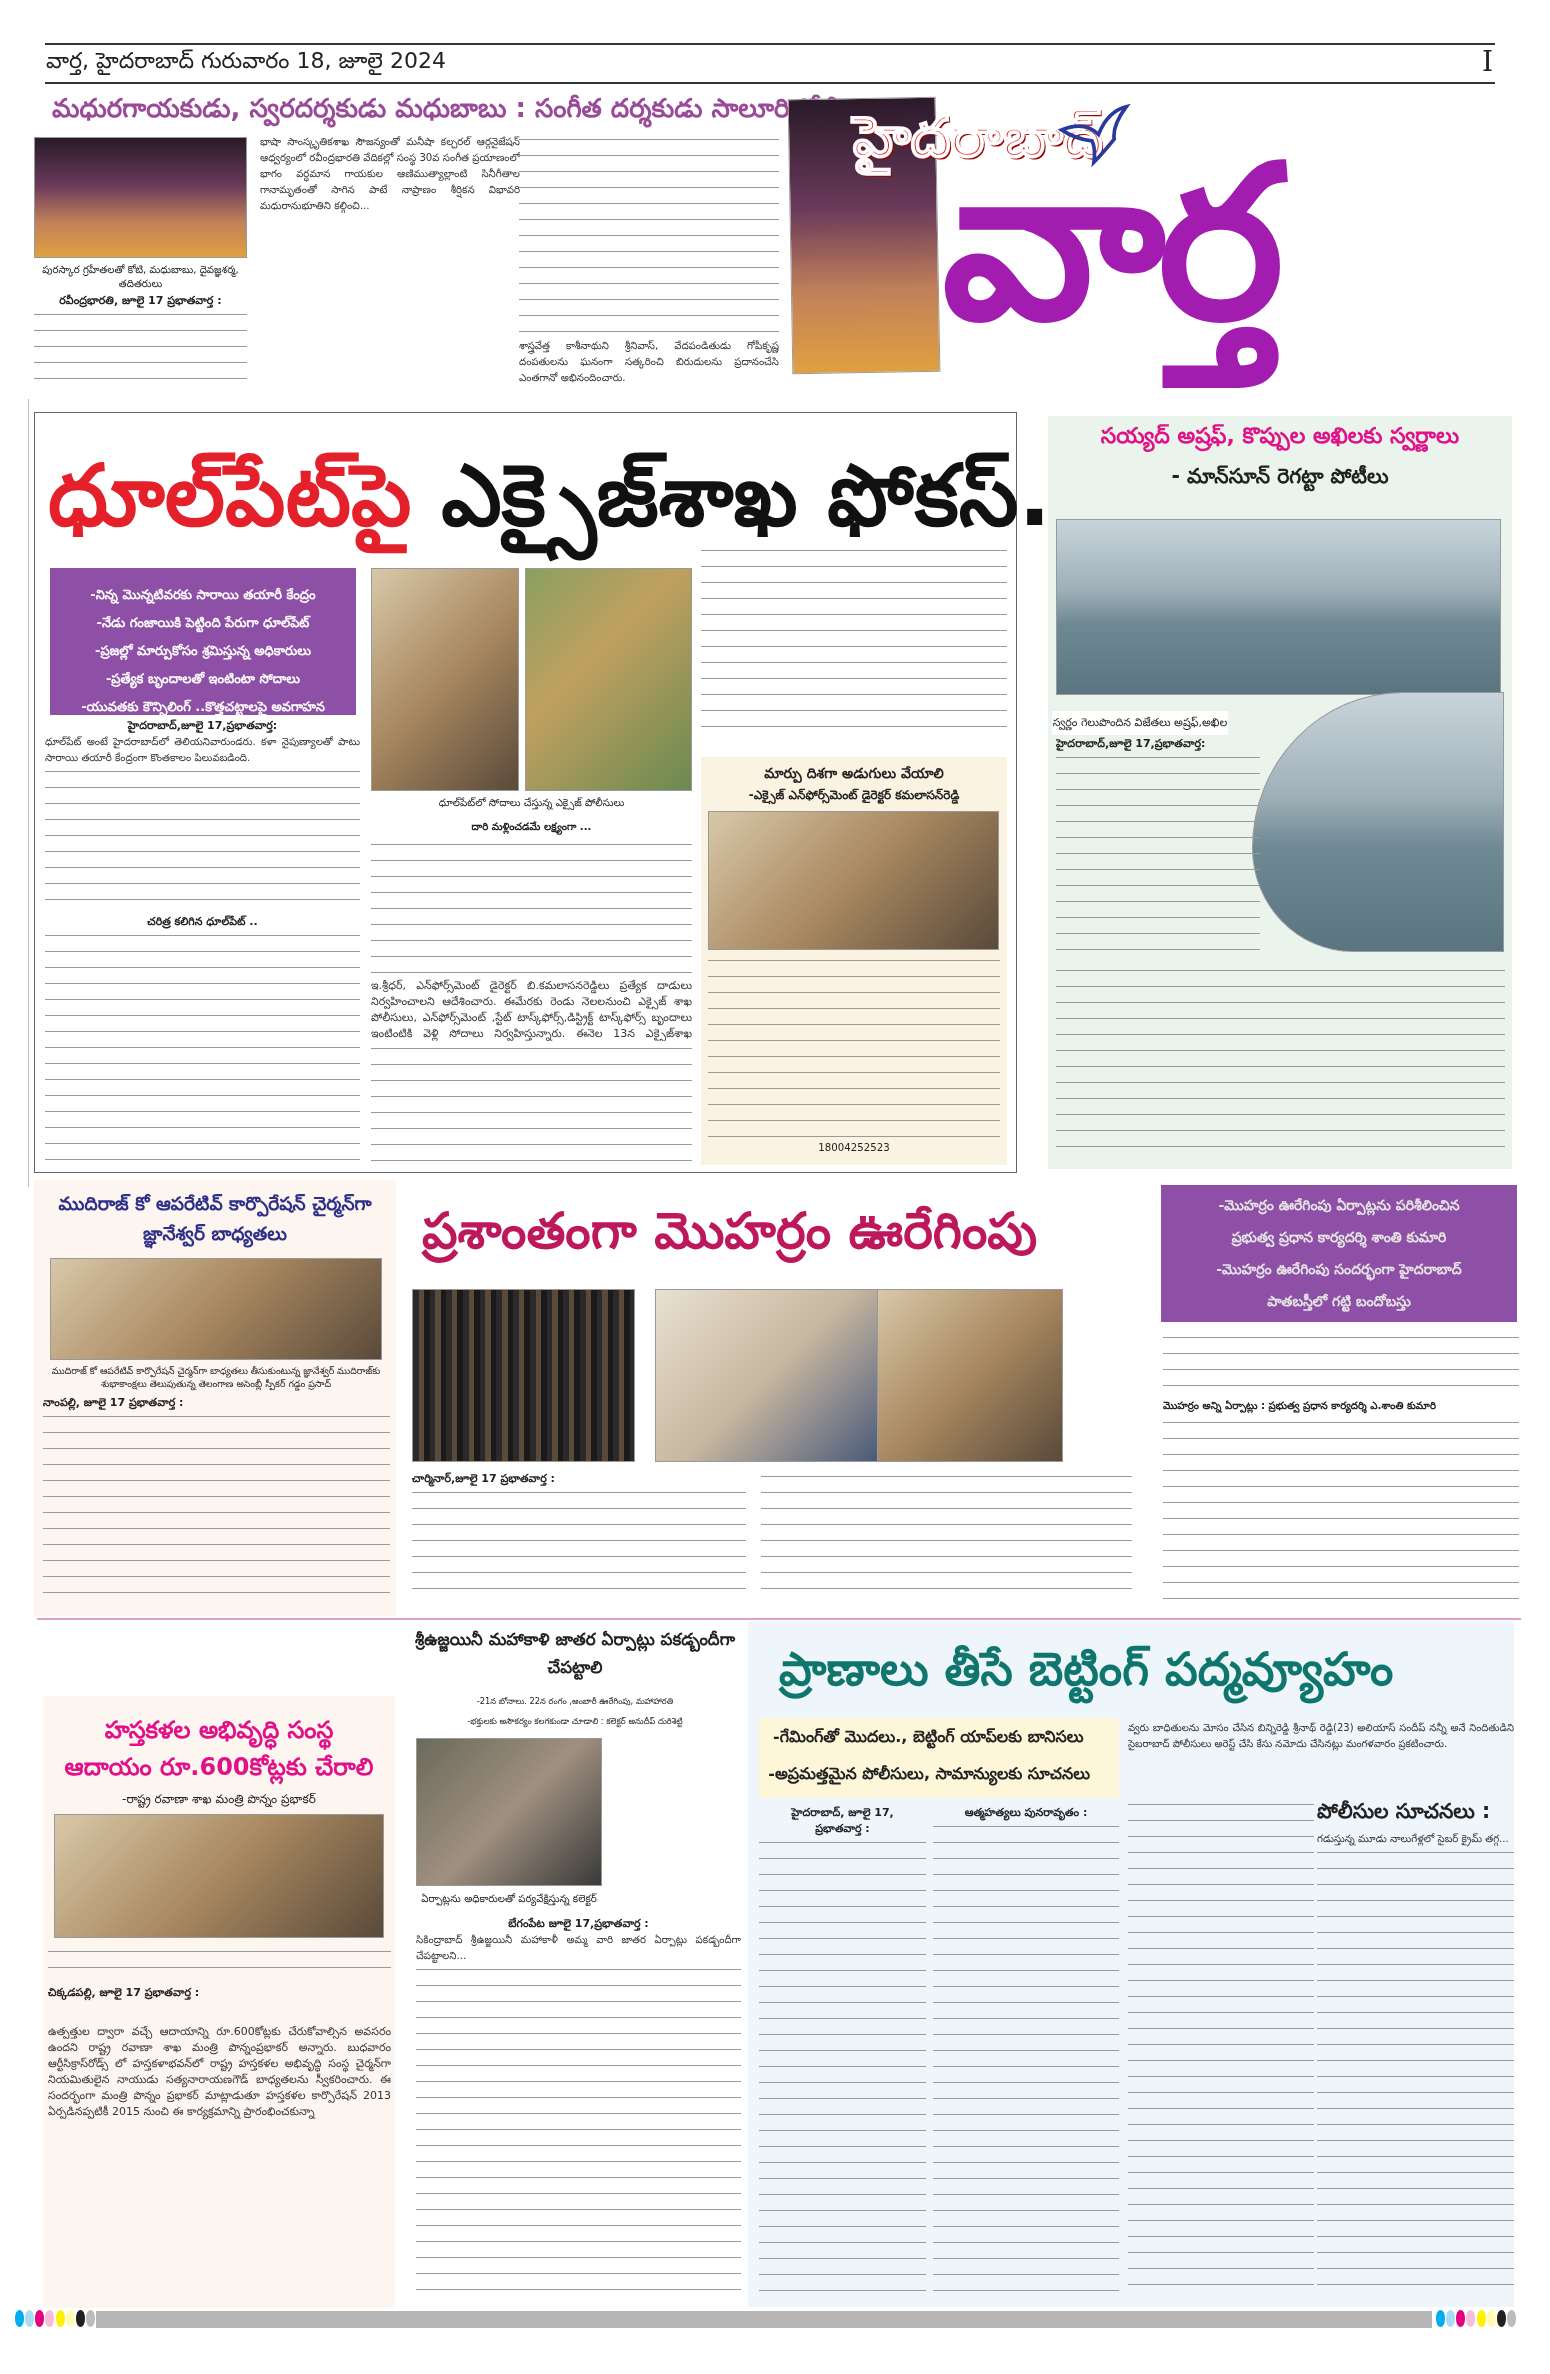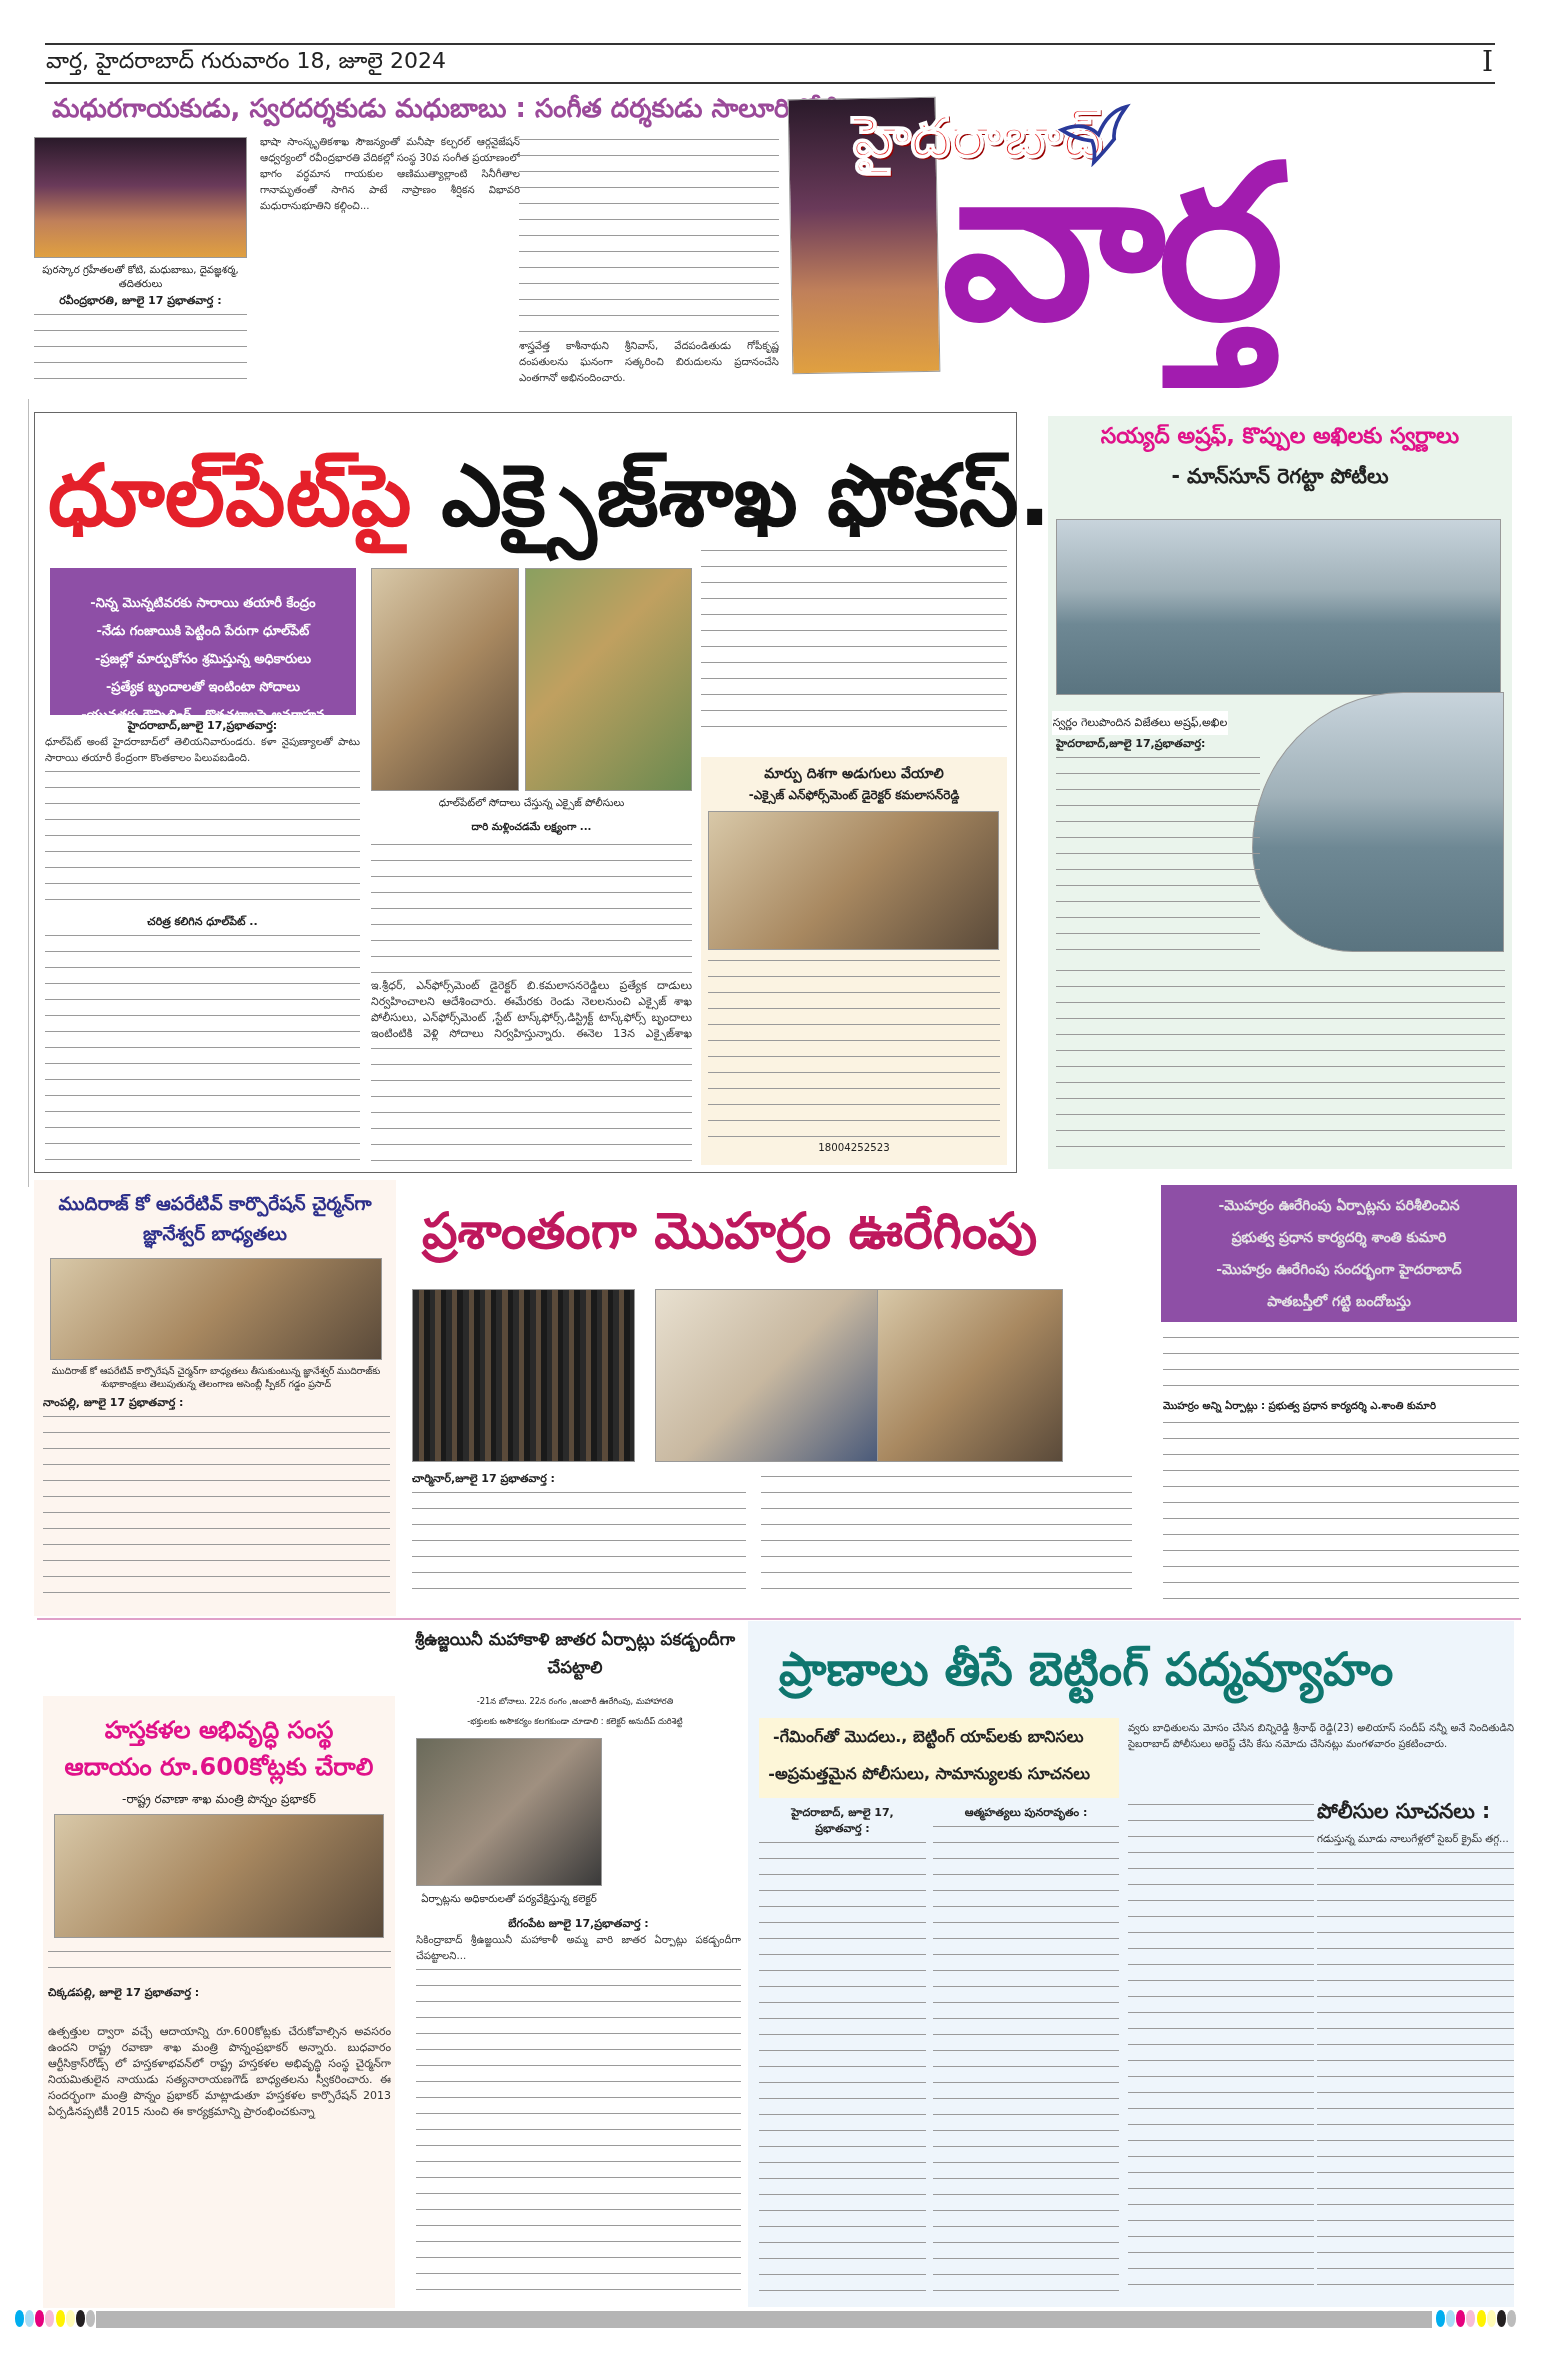--- a/index.html
+++ b/index.html
@@ -55,21 +55,21 @@
 </svg>
 <div class="hl" style="left:942px;top:123px;font-size:213px;line-height:241px;color:#a21caf;letter-spacing:-7.4px">వార్త</div>
 
 <div class="vsep" style="left:28px;top:399px;height:788px"></div>
 
 <div class="box" style="left:34px;top:412px;width:983px;height:761px"></div>
 <div class="abs" style="left:48px;top:445px;font-weight:bold;font-size:85px;line-height:102px;white-space:nowrap">
   <span style="color:#e4202a">ధూల్‌పేట్‌పై</span>
   <span style="color:#111">ఎక్సైజ్‌శాఖ ఫోకస్..</span>
 </div>
-<div class="purple-box" style="left:50px;top:568px;width:306px;height:147px;font-size:13px;padding-top:21px">
+<div class="purple-box" style="left:50px;top:568px;width:306px;height:147px;font-size:13px;padding-top:13px">
   <div style="line-height:28px">-నిన్న మొన్నటివరకు సారాయి తయారీ కేంద్రం</div>
   <div style="line-height:28px">-నేడు గంజాయికి పెట్టింది పేరుగా ధూల్‌పేట్</div>
   <div style="line-height:28px">-ప్రజల్లో మార్పుకోసం శ్రమిస్తున్న అధికారులు</div>
   <div style="line-height:28px">-ప్రత్యేక బృందాలతో ఇంటింటా సోదాలు</div>
   <div style="line-height:28px">-యువతకు కౌన్సిలింగ్ ..కొత్తచట్టాలపై అవగాహన</div>
 </div>
 <div class="body" style="left:45px;top:718px;width:315px;height:445px">
   <span class="dateline">హైదరాబాద్,జూలై 17,ప్రభాతవార్త:</span>
   <div>ధూల్‌పేట్ అంటే హైదరాబాద్‌లో తెలియనివారుండరు. కళా నైపుణ్యాలతో పాటు సారాయి తయారీ కేంద్రంగా కొంతకాలం పిలువబడింది.</div>
   <div class="fake-lines" style="height:148px"></div>

